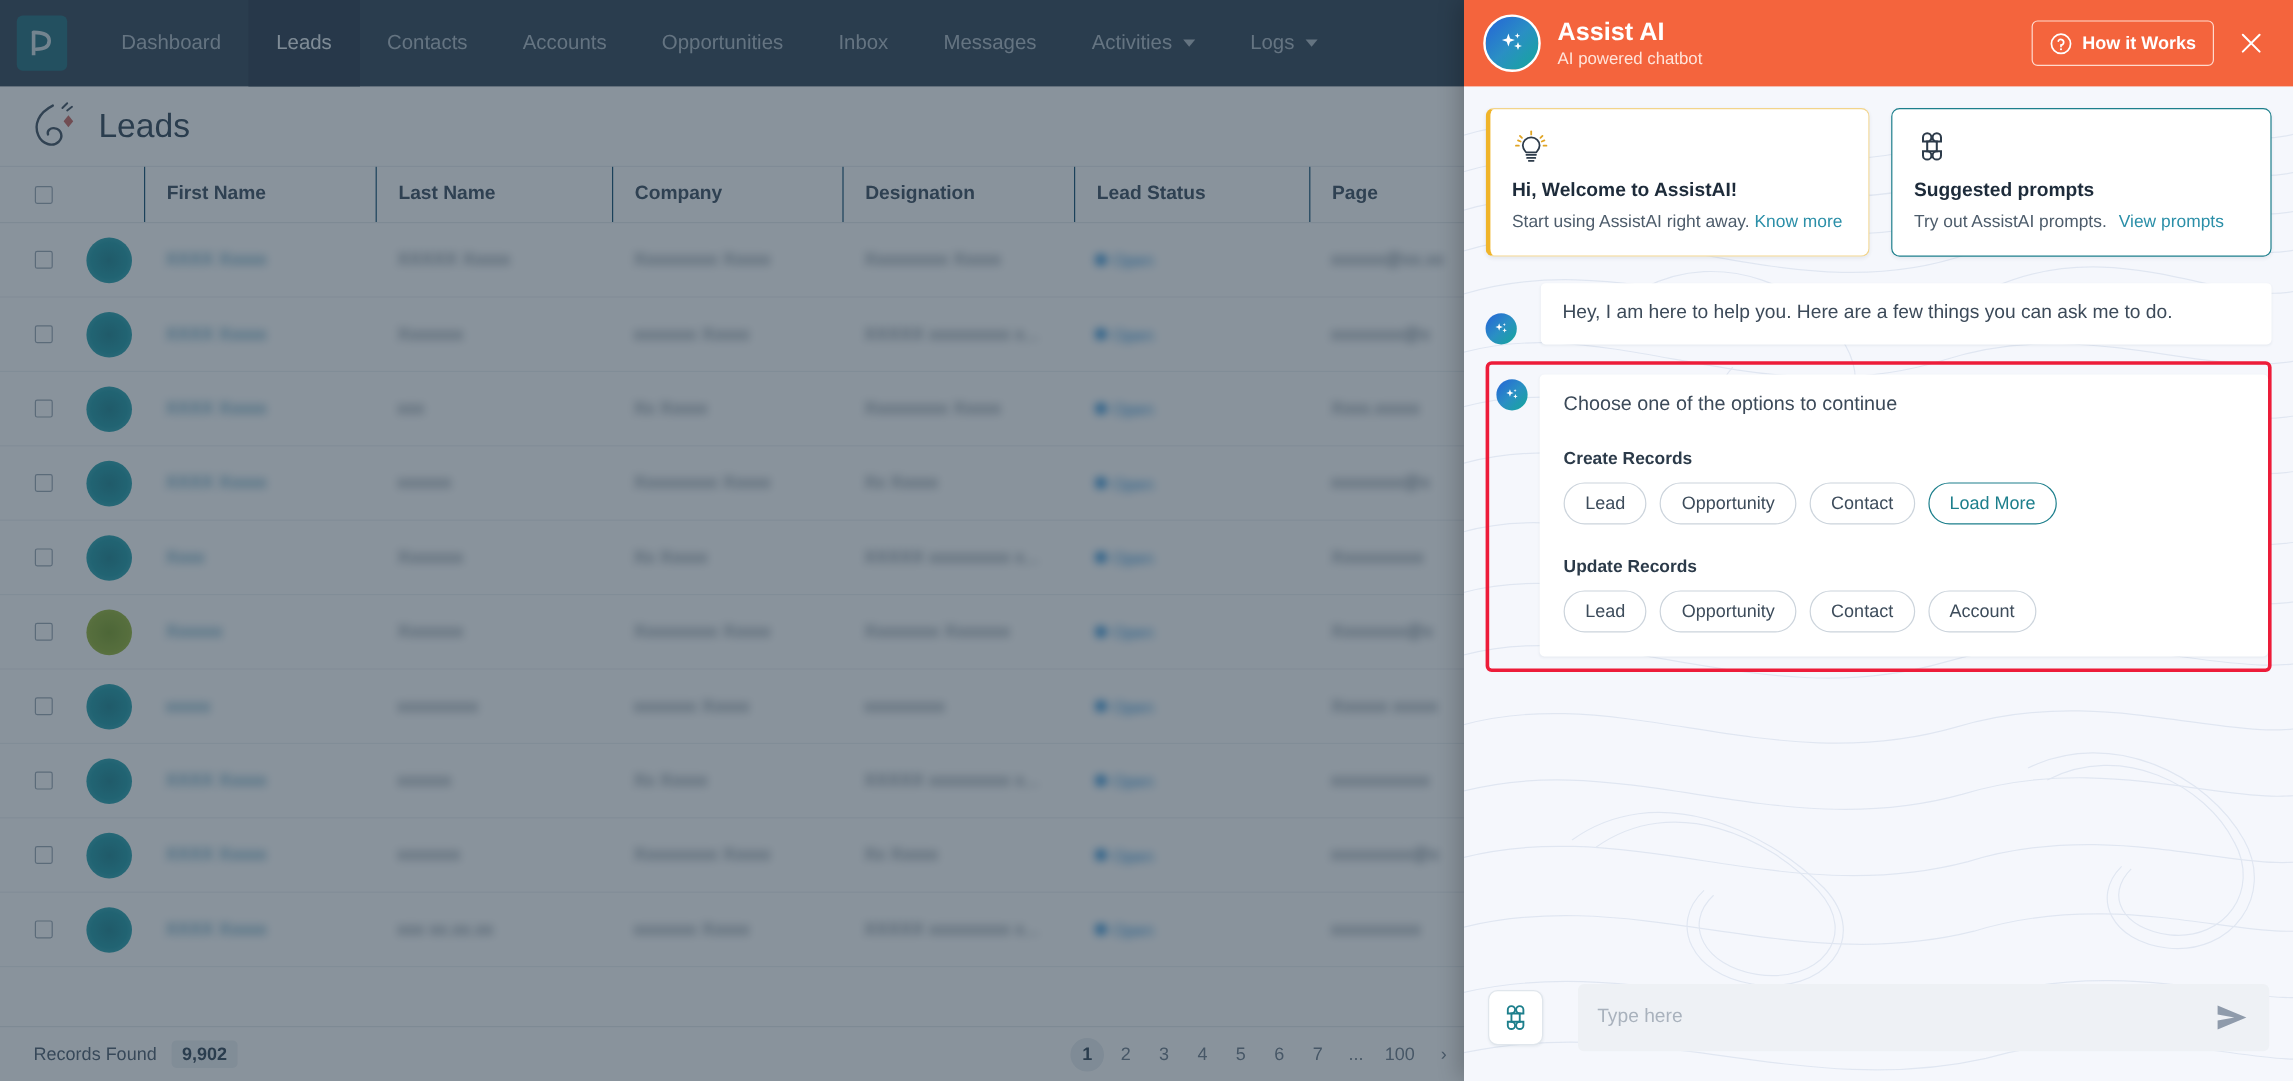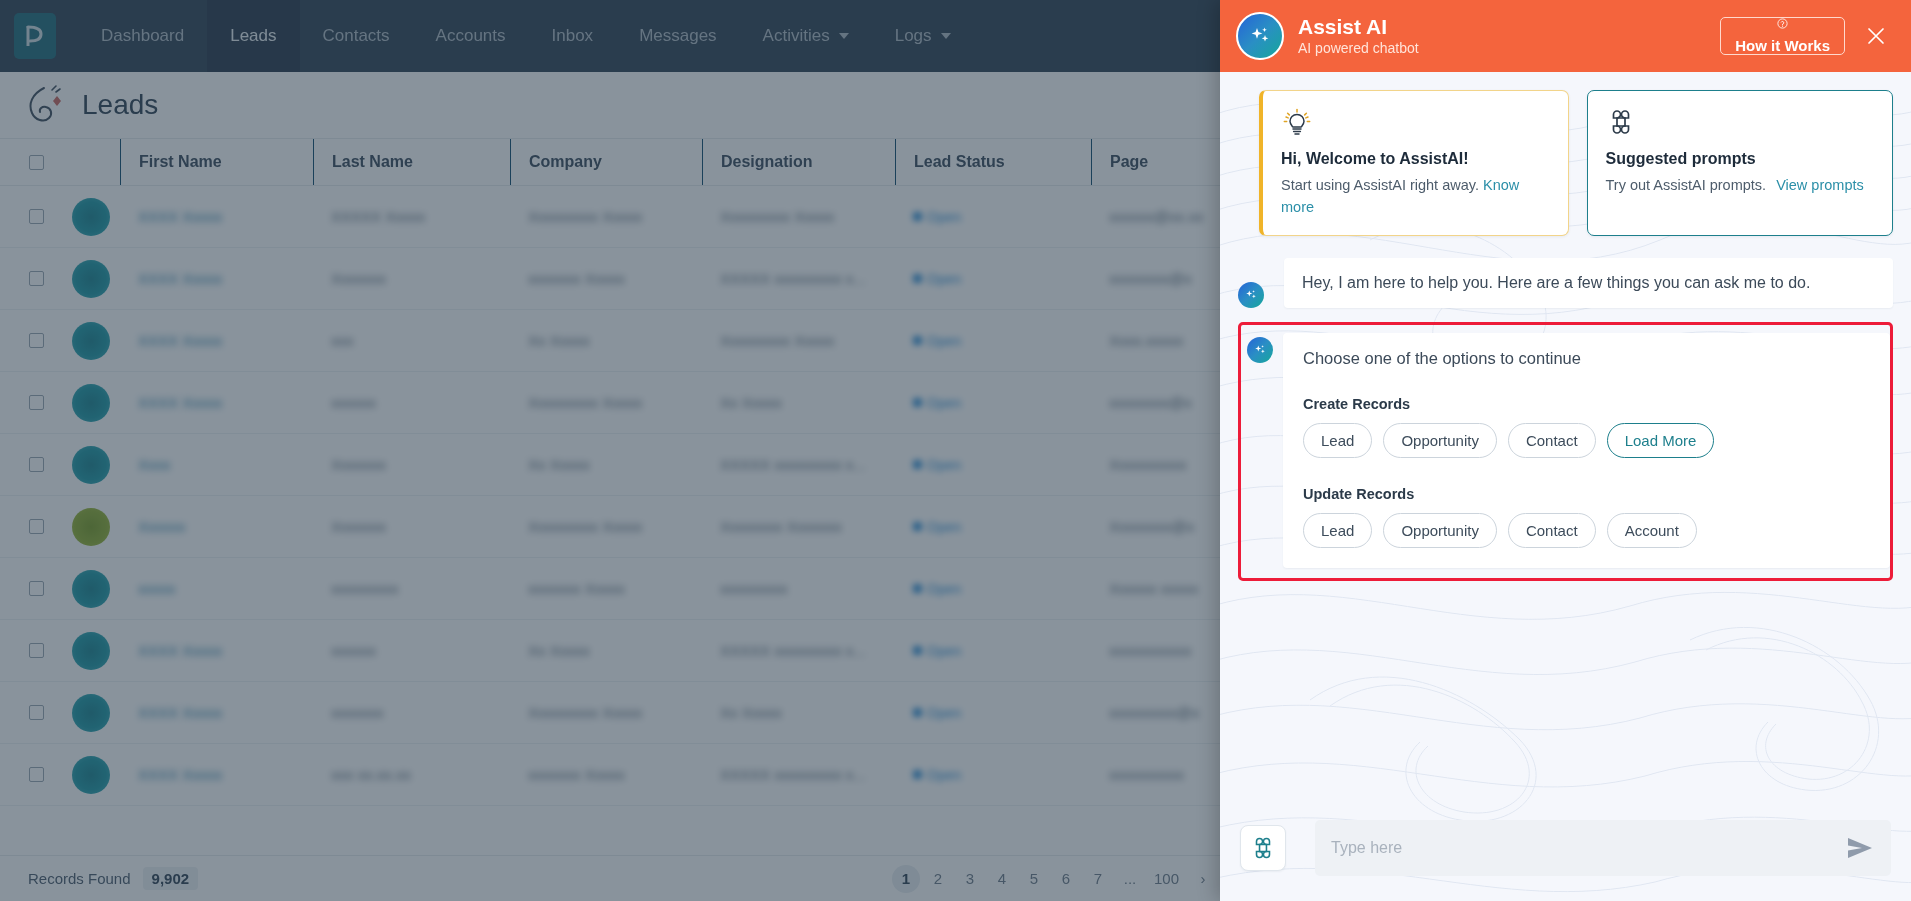--- a/index.html
+++ b/index.html
@@ -186,34 +186,33 @@
   }
   .head-txt { margin-left: 14px; }
   .head-title { color: #fff; font-size: 21px; font-weight: 600; line-height: 1.15; }
   .head-sub { color: #ffe4da; font-size: 14px; line-height: 1.3; }
   .how-btn {
     margin-left: auto;
     height: 38px; border: 1px solid #ffd9cd; border-radius: 5px;
     display: flex; align-items: center; gap: 8px; padding: 0 14px;
     color: #fff; font-size: 15px; font-weight: 600; white-space: nowrap;
     background: transparent;
-    flex-direction: column;
   }
   .close-x {
     margin-left: 16px; margin-right: 4px;
     width: 30px; height: 30px;
     display: flex; align-items: center; justify-content: center;
     color: #fff; font-size: 26px; line-height: 1; font-weight: 300;
   }
 
   .panel-body {
     flex: 1 1 auto; overflow: hidden; padding: 18px 18px 0 18px;
   }
 
-  .cards { display: flex; gap: 18px; margin-left: 21px; }
+  .cards { display: flex; gap: 18px; }
   .card {
     flex: 1 1 0; background: #fff; border-radius: 7px;
     padding: 16px 18px 16px 18px;
     min-height: 124px;
     box-shadow: 0 1px 3px rgba(40,60,90,0.07);
   }
   .card.amber { border: 1px solid #f2d48a; border-left: 4px solid #f0b429; }
   .card.teal  { border: 1px solid #1d7f8c; }
   .card-icon { height: 34px; margin-bottom: 9px; display: flex; align-items: flex-start; }
   .card-title { font-size: 16px; font-weight: 700; color: #1d2b3a; margin-bottom: 7px; }
@@ -299,20 +298,23 @@
             <span>Dashboard</span>
           </div>
         <div class="nav-item active">
             <span>Leads</span>
           </div>
         <div class="nav-item">
             <span>Contacts</span>
           </div>
         <div class="nav-item">
             <span>Accounts</span>
+          </div>
+        <div class="nav-item">
+            <span>Opportunities</span>
           </div>
         <div class="nav-item">
             <span>Inbox</span>
           </div>
         <div class="nav-item">
             <span>Messages</span>
           </div>
         <div class="nav-item">
           <span>Activities</span>
           <span class="caret"></span>

